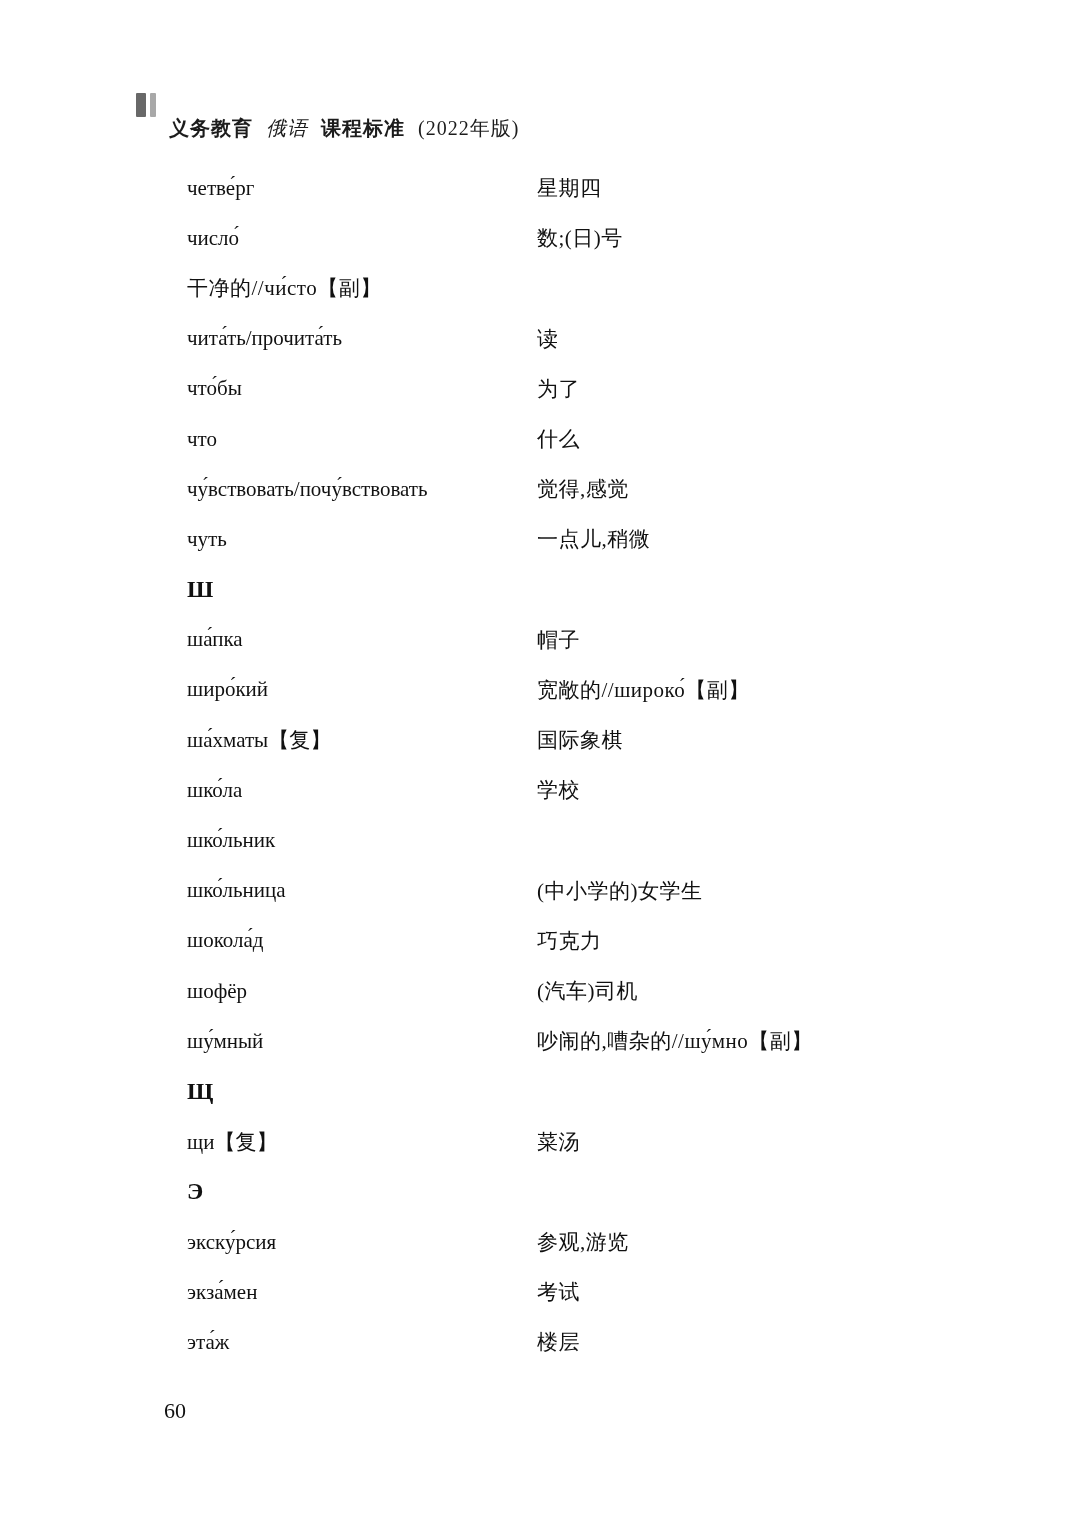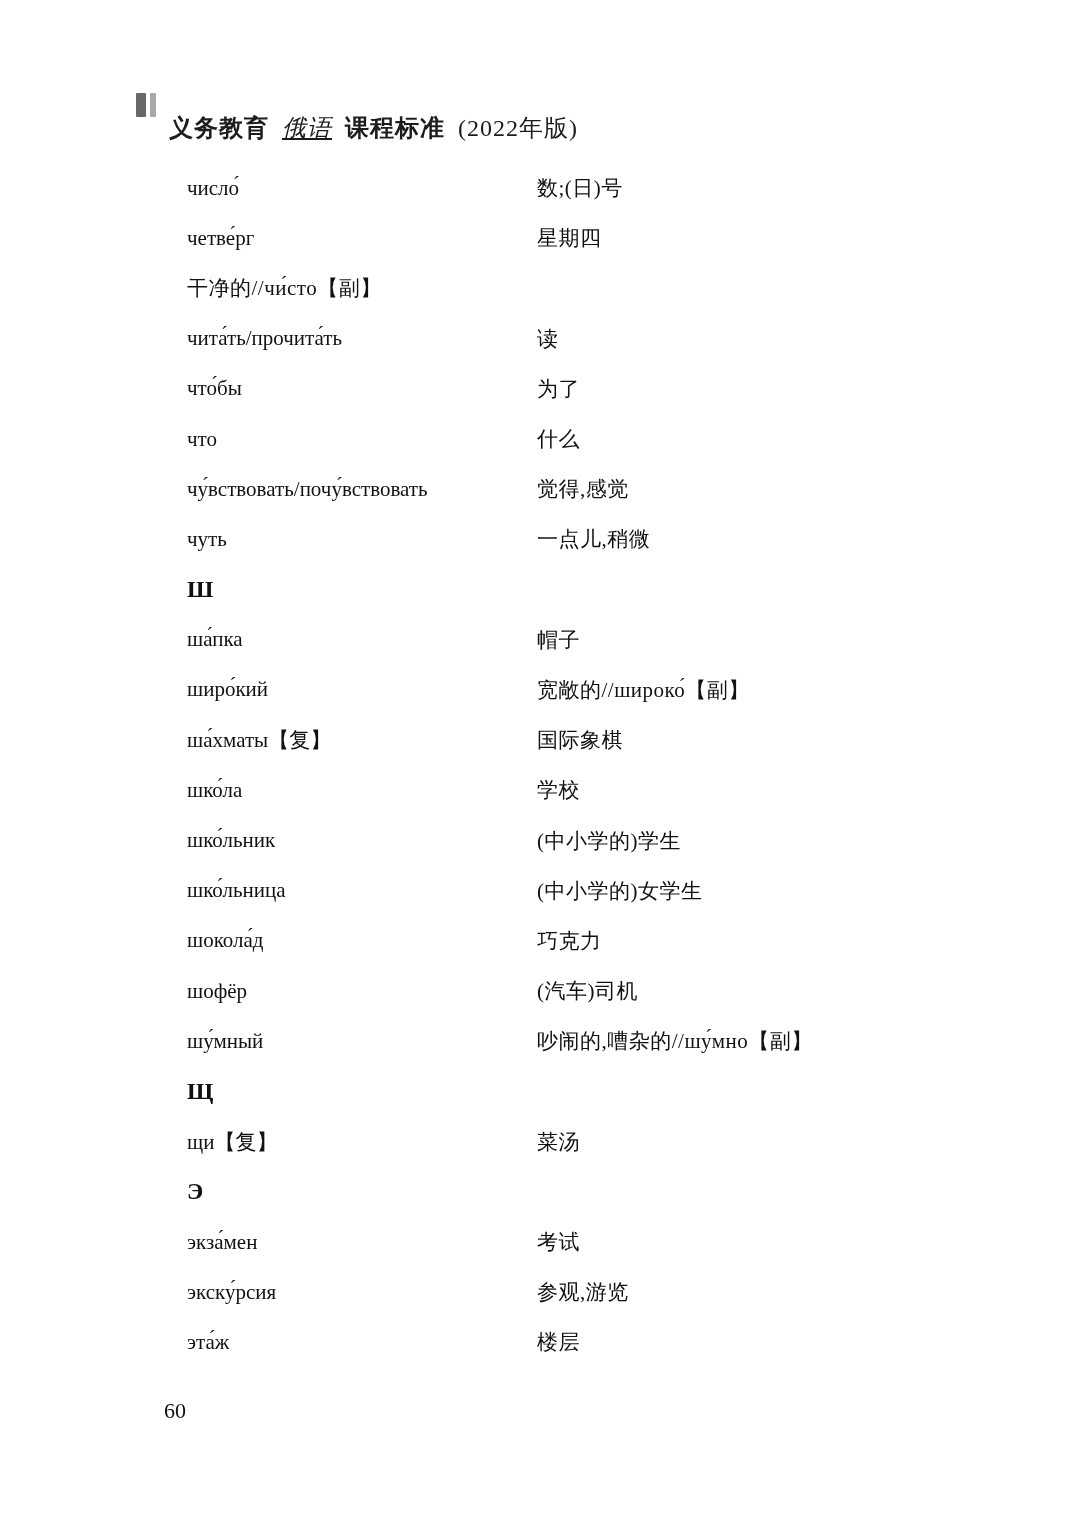--- a/index.html
+++ b/index.html
@@ -28,28 +28,28 @@
     white-space: nowrap;
   }
   .bar {
     display: inline-block;
     height: 24px;
     border-radius: 1px;
   }
   .bar-dark  { width: 10px; background: #686868; margin-right: 4px; }
   .bar-light { width: 6px;  background: #a8a8a8; margin-right: 13px; }
   .ht {
-    font-size: 24px;
+    font-size: 20px;
     letter-spacing: 1px;
     color: #1c1c1c;
     margin-top: 46px;
   }
   .ht + .ht { margin-left: 13px; }
   .ht.bold   { font-weight: bold; }
-  .ht.italic { font-style: italic; text-decoration: underline; }
+  .ht.italic { font-style: italic; }
 
   
   .vocab {
     position: absolute;
     left: 187px;
     top: 163px;
     width: 860px;
   }
   .row {
     height: 50.2px;
@@ -93,28 +93,28 @@
     <span class="bar bar-light"></span>
     <span class="ht bold">义务教育</span>
     <span class="ht italic">俄语</span>
     <span class="ht bold">课程标准</span>
     <span class="ht">(2022年版)</span>
   </div>
 
   <div class="vocab">
 
     <div class="row">
+      <div class="ru">четве́рг</div>
+      <div class="zh">星期四</div>
+    </div>
+    <div class="row">
       <div class="ru">число́</div>
       <div class="zh">数;(日)号</div>
     </div>
     <div class="row">
-      <div class="ru">четве́рг</div>
-      <div class="zh">星期四</div>
-    </div>
-    <div class="row">
       <div class="zh">干净的//чи́сто【副】</div>
     </div>
     <div class="row">
       <div class="ru">чита́ть/прочита́ть</div>
       <div class="zh">读</div>
     </div>
     <div class="row">
       <div class="ru">что́бы</div>
       <div class="zh">为了</div>
     </div>
@@ -146,21 +146,20 @@
     <div class="row">
       <div class="ru">ша́хматы【复】</div>
       <div class="zh">国际象棋</div>
     </div>
     <div class="row">
       <div class="ru">шко́ла</div>
       <div class="zh">学校</div>
     </div>
     <div class="row">
       <div class="ru">шко́льник</div>
-      <div class="zh">(中小学的)学生</div>
     </div>
     <div class="row">
       <div class="ru">шко́льница</div>
       <div class="zh">(中小学的)女学生</div>
     </div>
     <div class="row">
       <div class="ru">шокола́д</div>
       <div class="zh">巧克力</div>
     </div>
     <div class="row">
@@ -179,28 +178,28 @@
     <div class="row">
       <div class="ru">щи【复】</div>
       <div class="zh">菜汤</div>
     </div>
 
     <div class="row section">
       <div class="letter">Э</div>
     </div>
 
     <div class="row">
+      <div class="ru">экску́рсия</div>
+      <div class="zh">参观,游览</div>
+    </div>
+    <div class="row">
       <div class="ru">экза́мен</div>
       <div class="zh">考试</div>
     </div>
     <div class="row">
-      <div class="ru">экску́рсия</div>
-      <div class="zh">参观,游览</div>
-    </div>
-    <div class="row">
       <div class="ru">эта́ж</div>
       <div class="zh">楼层</div>
     </div>
 
   </div>
 
   <div class="pagenum">60</div>
 
 </div>
 

